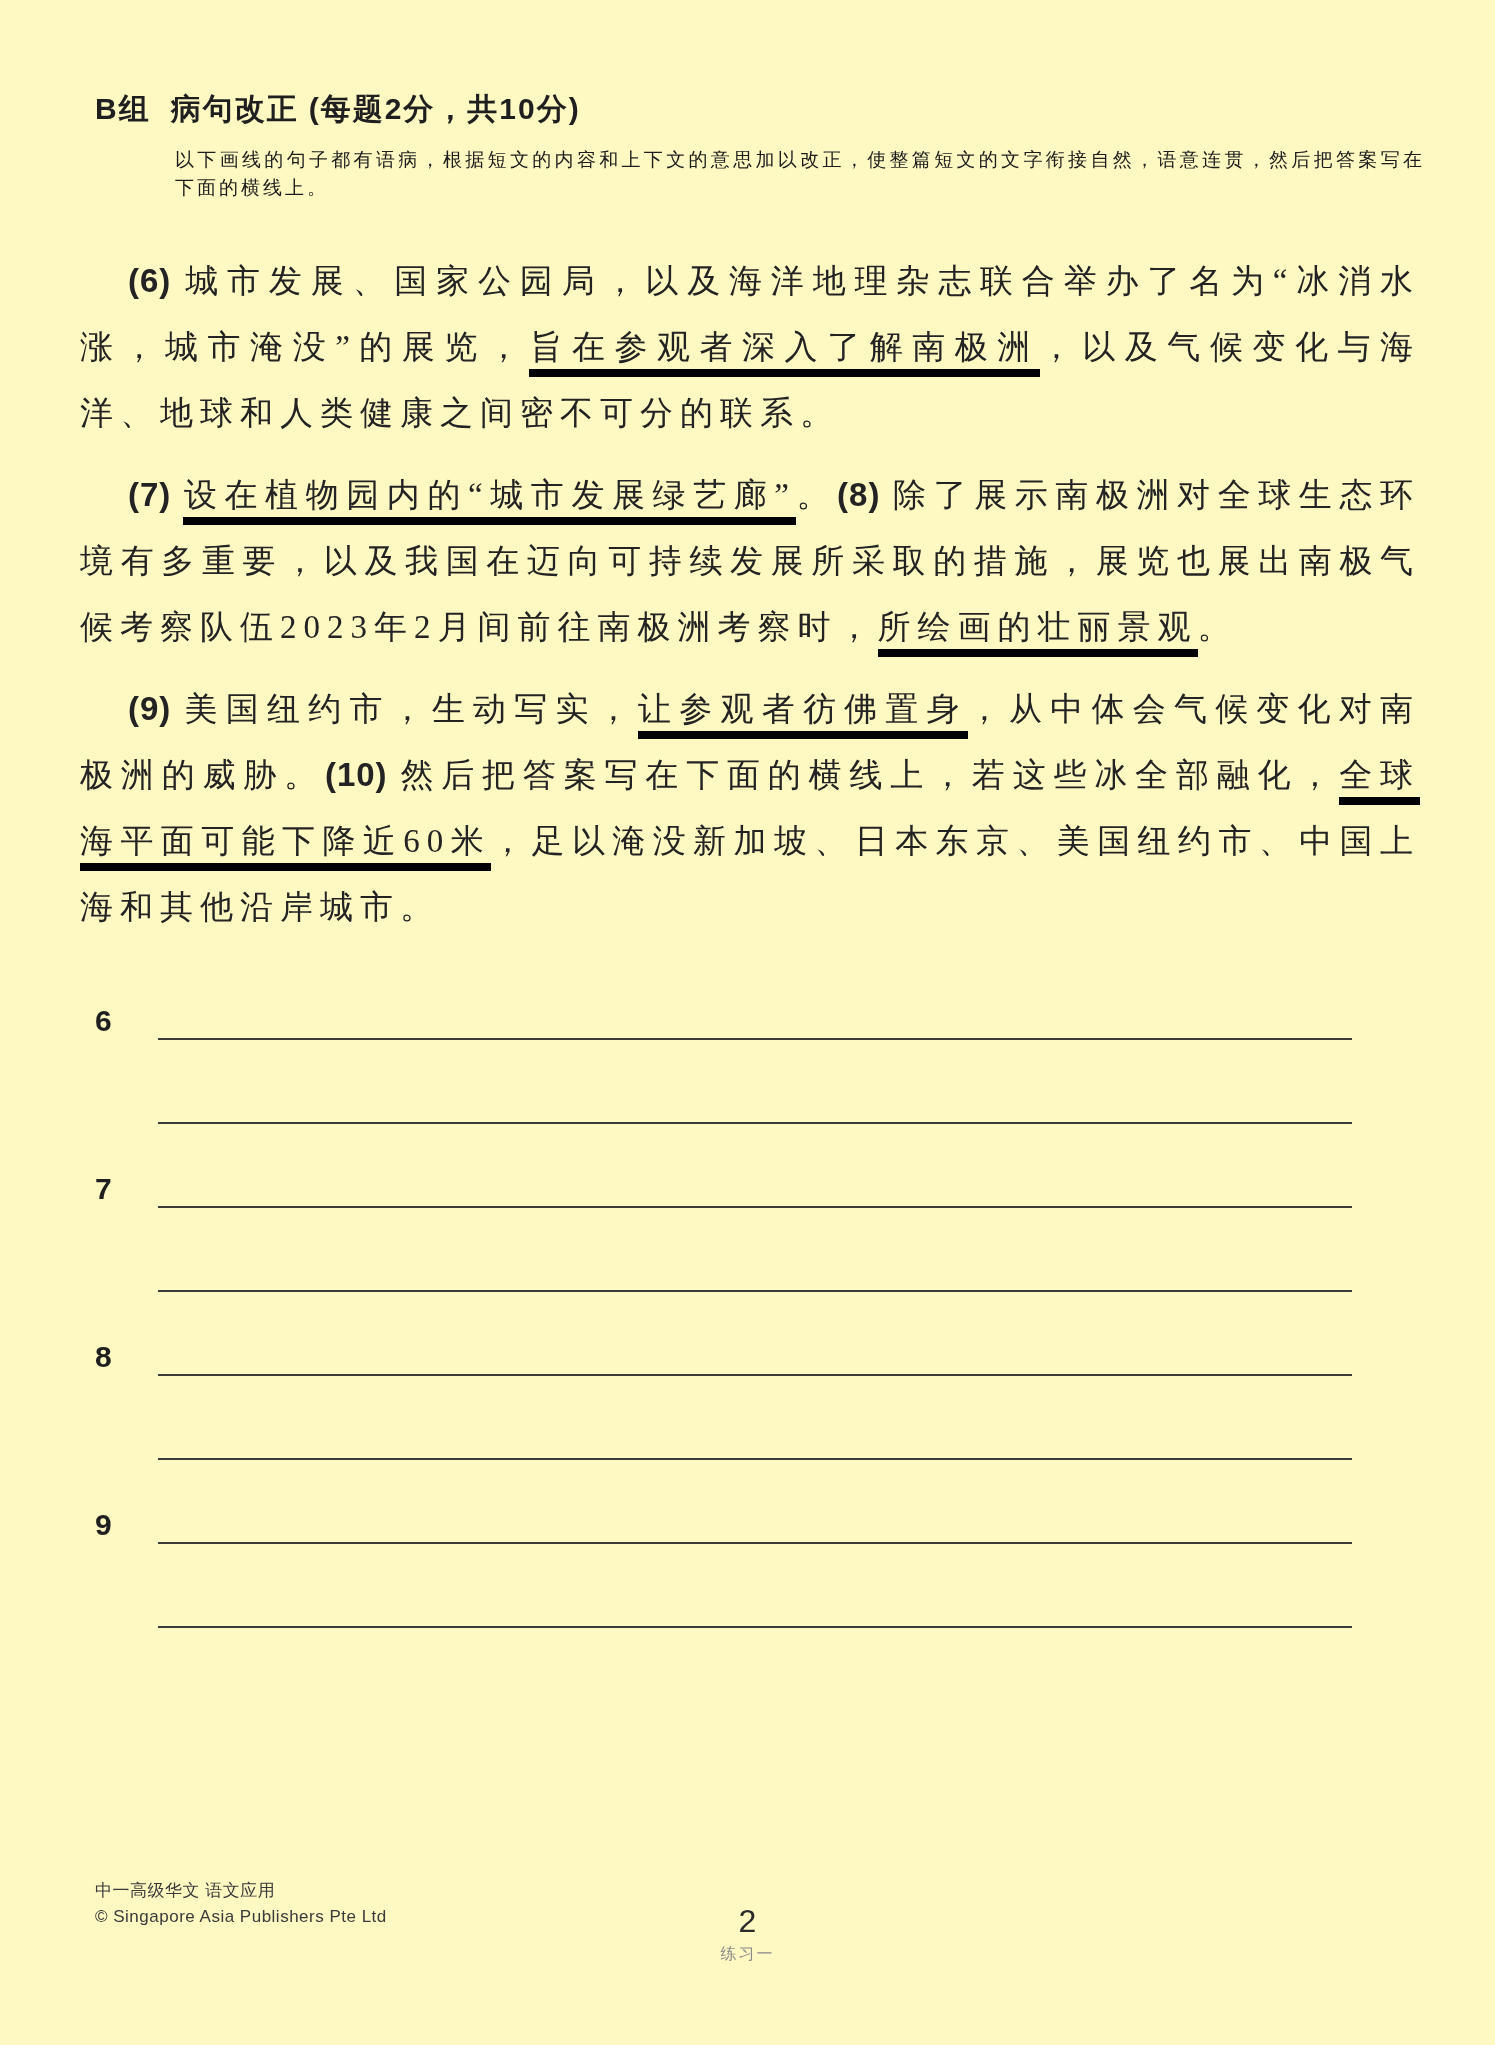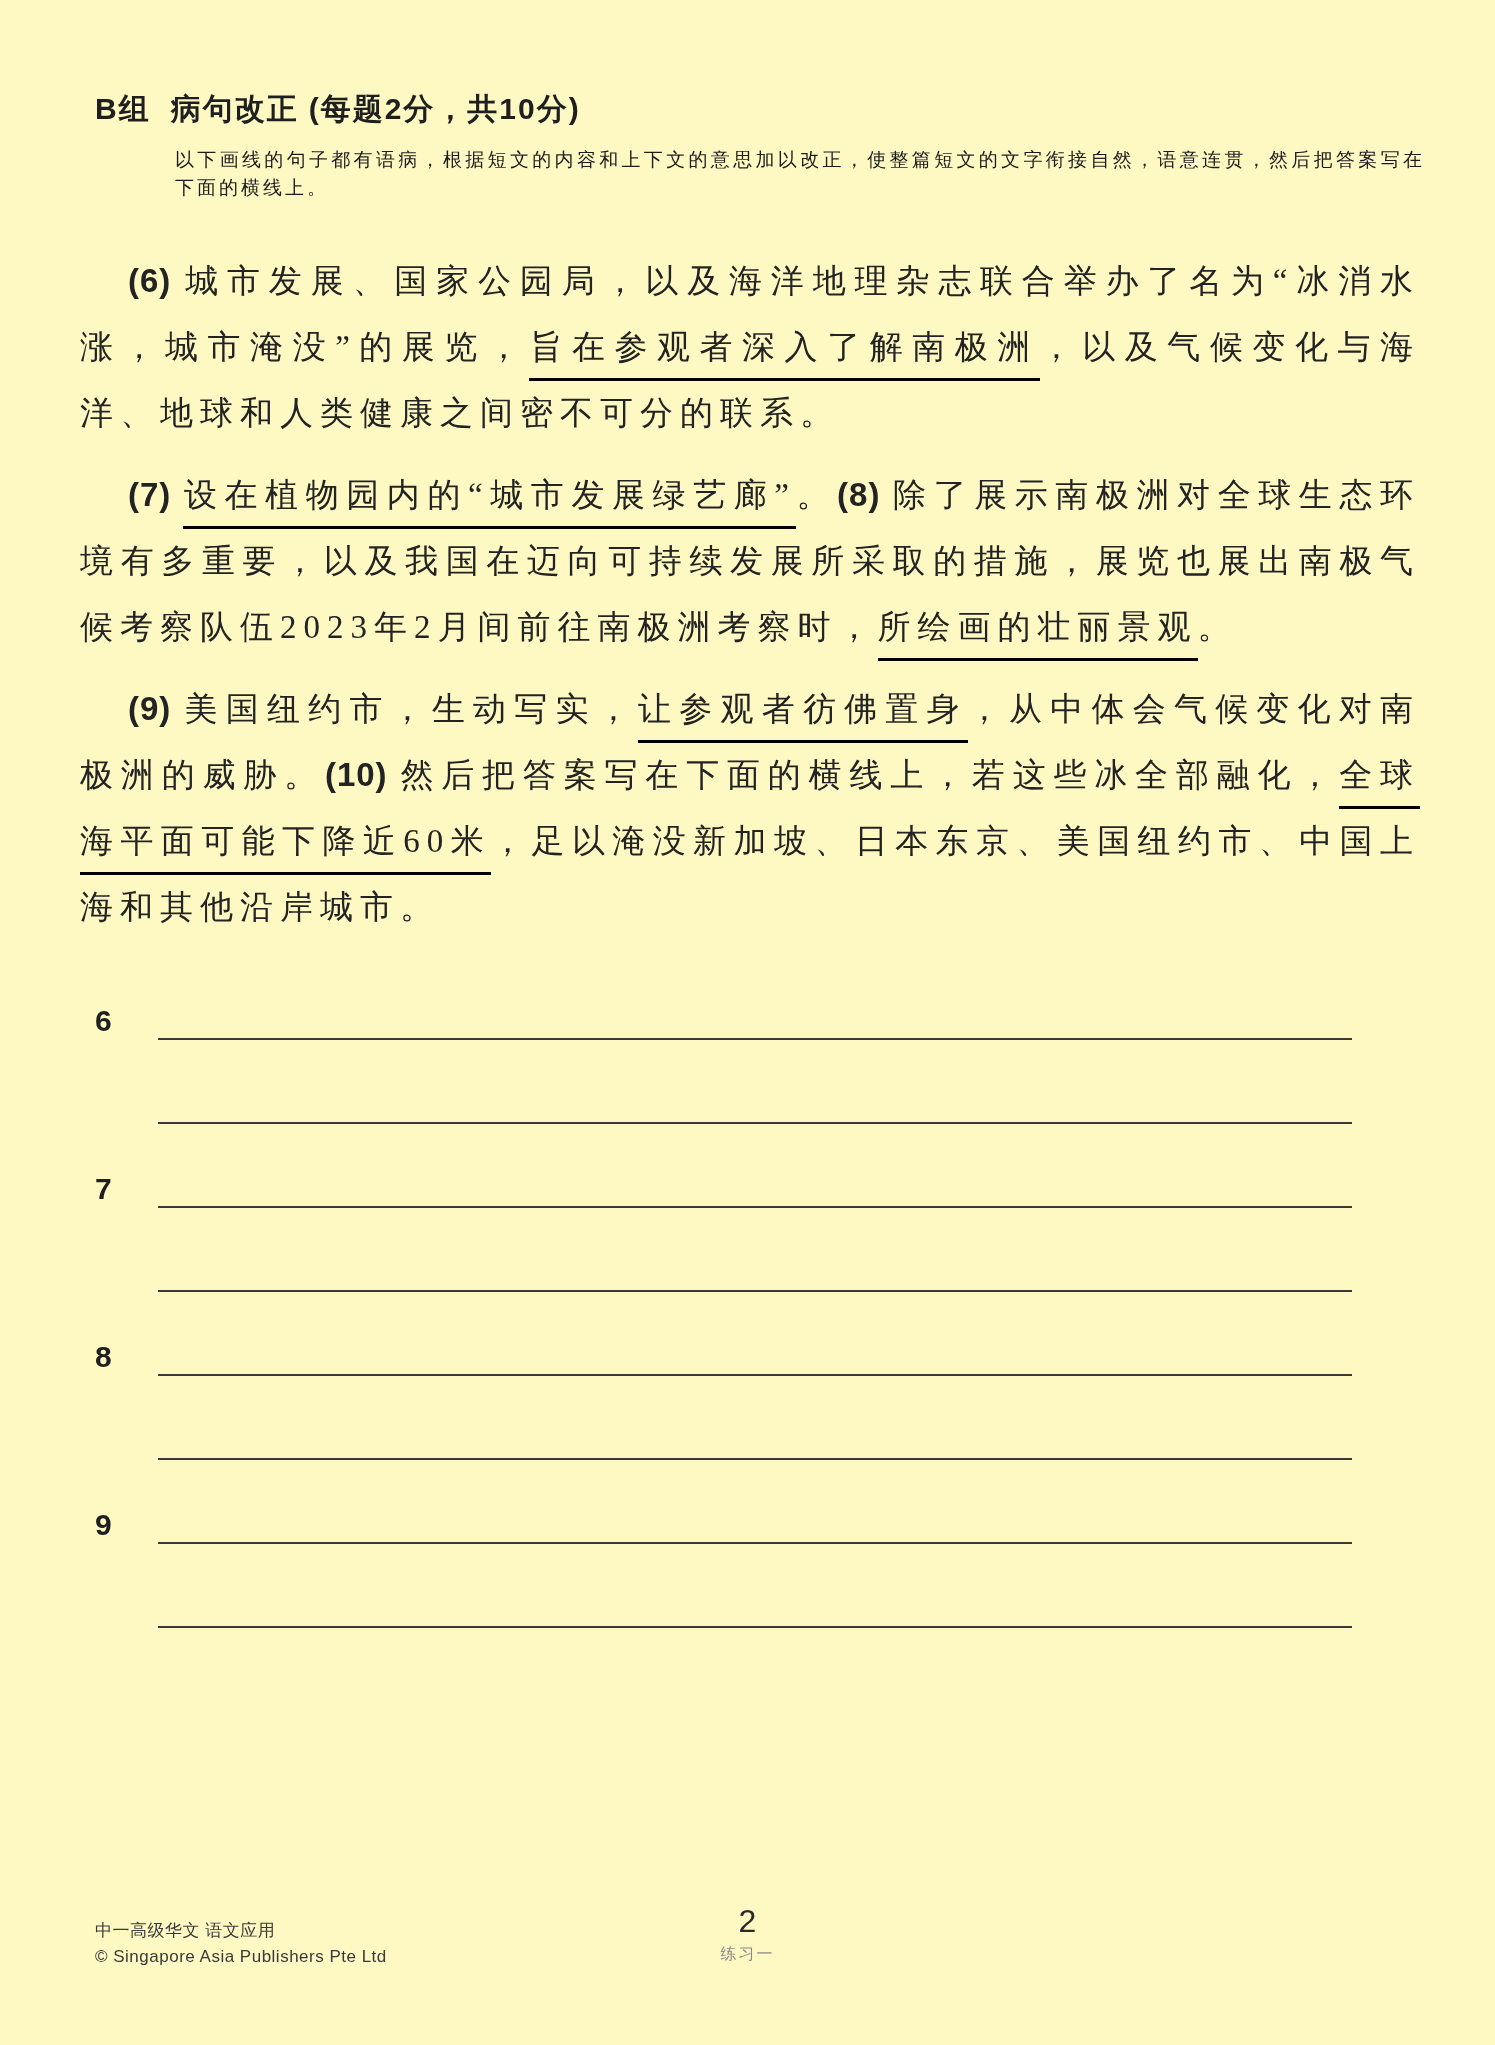--- a/index.html
+++ b/index.html
@@ -51,22 +51,22 @@
     color:#232323;
   }
   .para { margin:0 0 16px 0; text-indent:48px; }
   .pnum {
     font-family:"Liberation Sans","DejaVu Sans",sans-serif;
     font-weight:700;
     letter-spacing:1px;
     margin-right:12px;
   }
   .u {
-    border-bottom:3px solid #000000;
-    padding-bottom:13px;
+    border-bottom:8px solid #000000;
+    padding-bottom:4px;
   }
 
   
   .answers { margin:16px 0 0 15px; }
   .arow { display:flex; align-items:flex-end; height:84px; }
   .arow .num {
     width:63px;
     font-weight:700;
     font-size:30px;
     line-height:1;
@@ -76,21 +76,21 @@
   .arow .line {
     flex:1;
     margin-right:68px;
     border-bottom:2px solid #3a3a3a;
     height:1px;
   }
 
   
   .footer-left {
     position:absolute;
-    left:95px; top:1918px;
+    left:95px; top:1878px;
     font-size:17px;
     line-height:26px;
     color:#3a3a3a;
     letter-spacing:0.5px;
   }
   .footer-center {
     position:absolute;
     left:0; top:1904px;
     width:100%;
     text-align:center;

